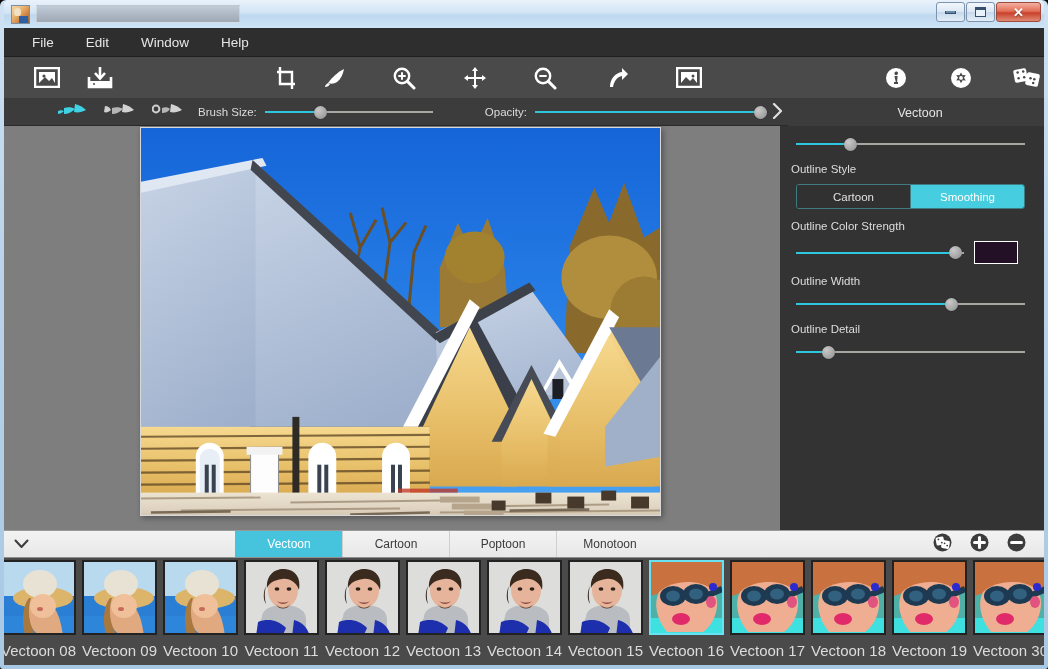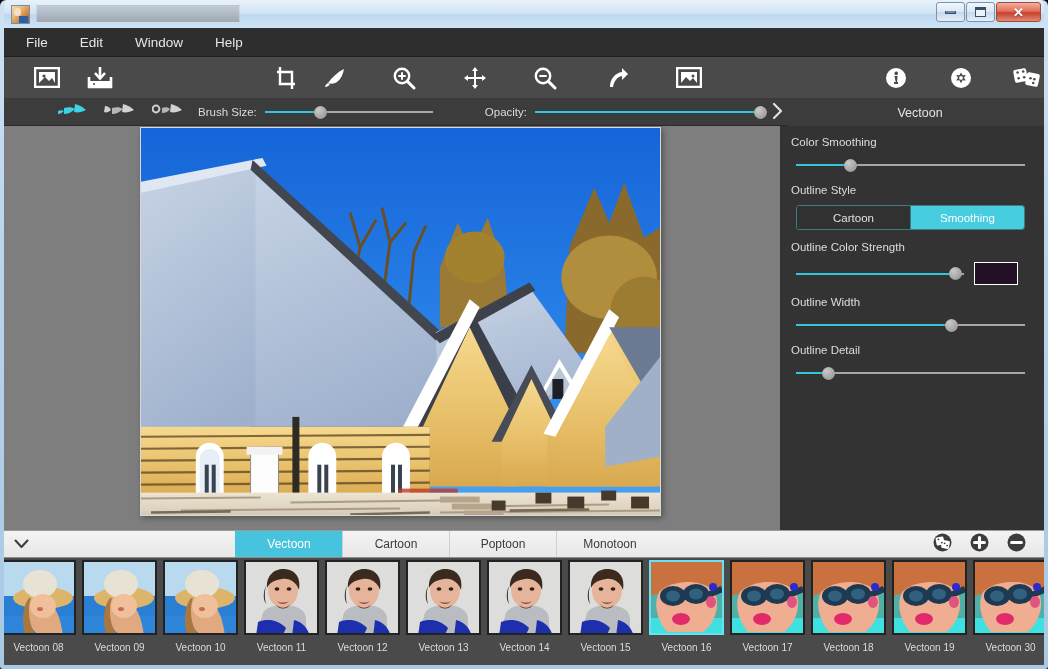--- a/index.html
+++ b/index.html
@@ -88,21 +88,21 @@
     height: 637px;
     background: #2b2b2b;
     overflow: hidden;
   }
 
   
   #menubar {
     height: 29px;
     background: #2e2e2e;
     display: flex; align-items: center;
-    padding-left: 6px;
+    padding-left: 12px;
     border-bottom: 1px solid #1f1f1f;
   }
   .menu-item {
     color: #e6e6e6;
     font-size: 13.5px;
     padding: 4px 16px;
     cursor: default;
   }
 
   
@@ -289,21 +289,21 @@
     cursor: pointer;
   }
   .thumb-img {
     width: 75px; height: 75px;
     border: 2px solid transparent;
     position: relative; overflow: hidden;
     background: #222;
   }
   .thumb.selected .thumb-img { border-color: #66e2f2; }
   .thumb-label {
-    color: #dcdcdc; font-size: 10px;
+    color: #dcdcdc; font-size: 15px;
     margin-top: 7px;
     white-space: nowrap;
   }
   .thumb:first-child { margin-left: -6px; }
 </style>
 </head>
 <body>
 
 <div id="app-window">
 
@@ -635,21 +635,20 @@
             <rect x="352" y="374" width="14" height="10"></rect>
           </g>
 
           <rect x="258" y="362" width="60" height="4" fill="#c0392b" opacity="0.8"></rect>
         </svg>
       </div>
 
       <div id="rightpanel">
 
         <div class="ctl-group">
-          <span class="ctl-label">Color Smoothing</span>
           <div class="hslider panel-slider">
             <div class="track"></div>
             <div class="fill" style="width:24%"></div>
             <div class="knob" style="left:24%"></div>
           </div>
         </div>
 
 
         <div class="ctl-group">
           <span class="ctl-label">Outline Style</span>

